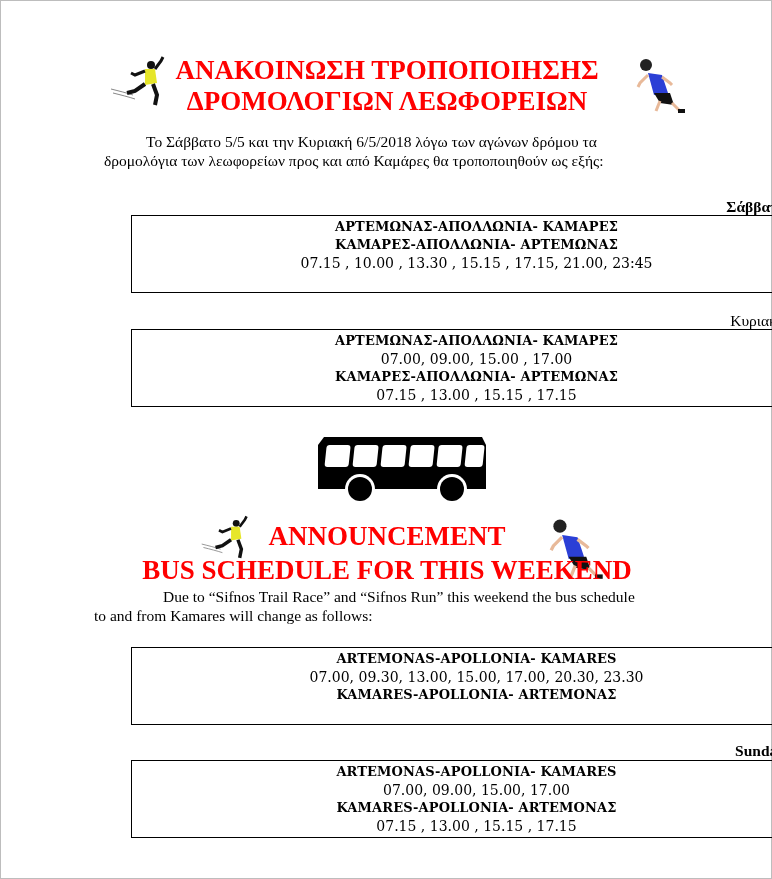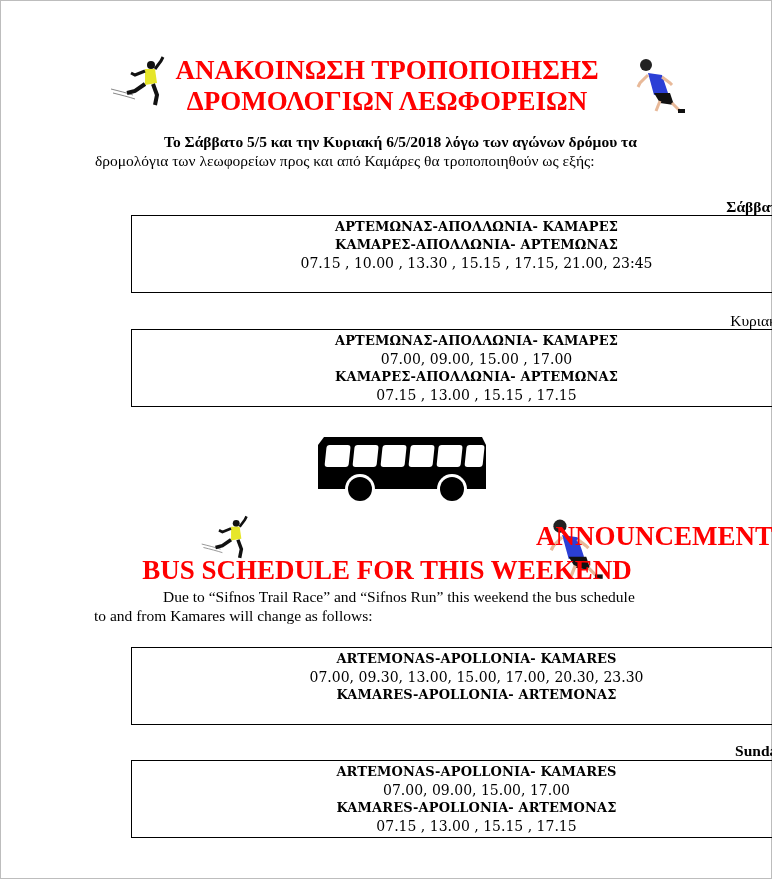--- a/index.html
+++ b/index.html
@@ -12,39 +12,39 @@
   .title {
     position: absolute; left: 0; width: 772px; text-align: center;
     color: #ff0000; font-family: "Liberation Serif", serif; font-weight: bold;
     line-height: 1;
   }
   .gr-title-1 { top: 56px; font-size: 27px; }
   .gr-title-2 { top: 87px; font-size: 27px; }
   .intro {
     position: absolute; font-size: 15.5px; line-height: 20px; white-space: nowrap;
   }
-  .gr-intro-1 { left: 163px; top: 131px; font-weight: bold; }
-  .gr-intro-2 { left: 94px; top: 150px; }
+  .gr-intro-1 { left: 145px; top: 131px; }
+  .gr-intro-2 { left: 103px; top: 150px; }
   .day-label {
     position: absolute; left: 0; width: 772px; text-align: right;
     font-weight: bold; font-size: 15.5px; line-height: 18px; padding-left: 12px;
   }
   .box {
     position: absolute; left: 130px; width: 691px; border: 1.5px solid #000;
     box-sizing: border-box; text-align: center;
   }
   .route {
     font-family: "DejaVu Serif", "Liberation Serif", serif; font-weight: bold;
     font-size: 13px; line-height: 18px; letter-spacing: 0.1px;
   }
   .times {
     font-family: "DejaVu Serif", "Liberation Serif", serif; font-size: 14px; line-height: 18px;
   }
   .times.bold { font-weight: normal; }
-  .en-title-1 { top: 522px; font-size: 27px; text-align: right; }
+  .en-title-1 { top: 522px; font-size: 27px; }
   .en-title-2 { top: 556px; font-size: 27px; }
   .en-intro-1 { left: 162px; top: 586px; }
   .en-intro-2 { left: 93px; top: 605px; }
   .icon-abs { position: absolute; }
 </style>
 </head>
 <body>
 
 <div class="page">
 

